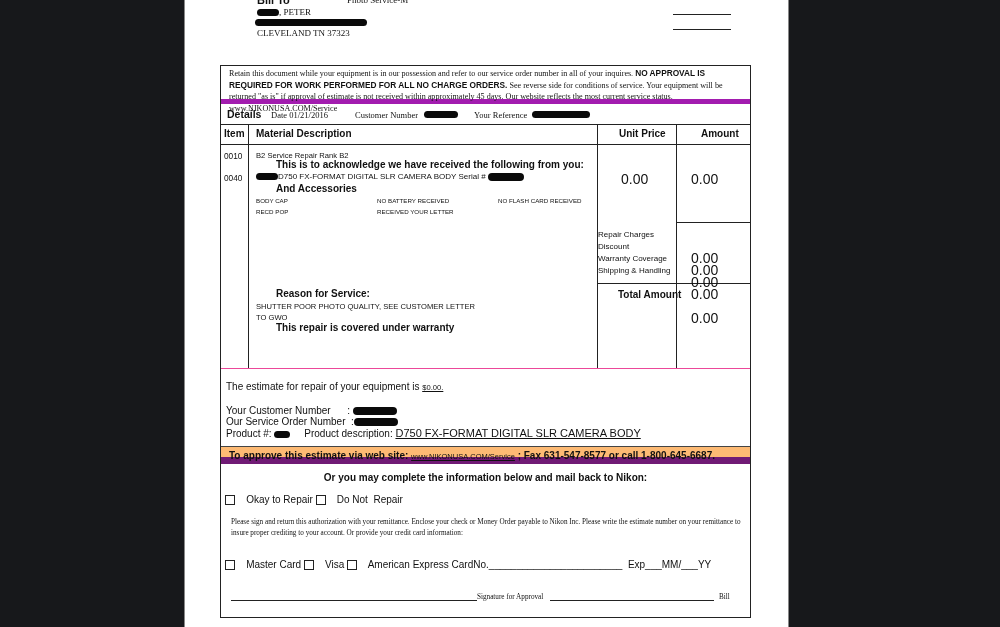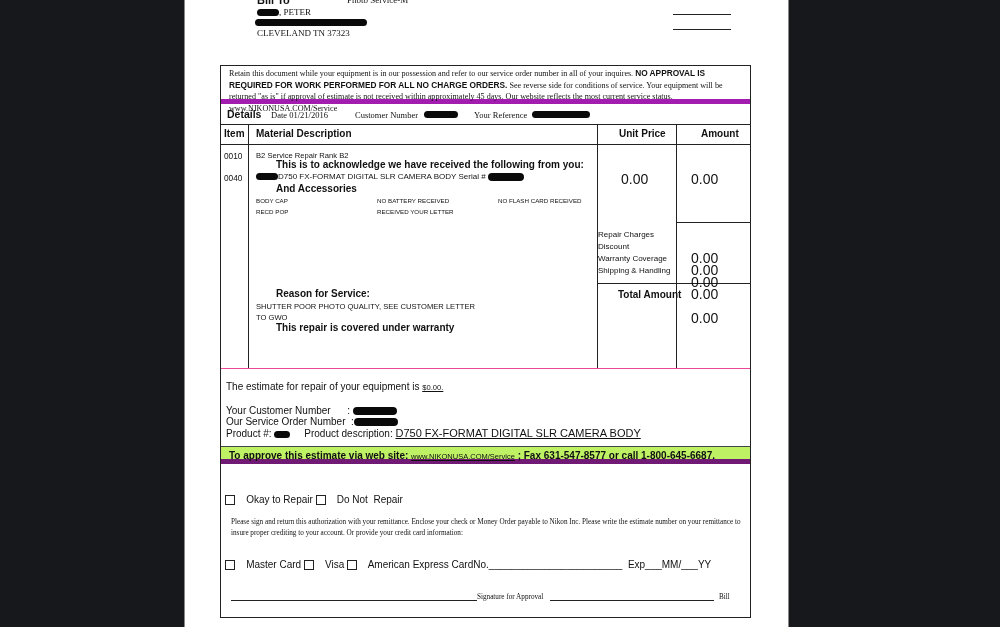--- a/index.html
+++ b/index.html
@@ -34,21 +34,21 @@
   .table-wrap { position:absolute; left:0; top:59px; width:529px; height:243px; border-bottom:1px solid #ec4899; }
   .vline { position:absolute; top:0; width:1px; background:#222; }
   .hdr { position:absolute; top:3px; font-weight:bold; font-size:10px; }
   .hline { position:absolute; height:1px; background:#222; }
   .cell { position:absolute; font-size:8.3px; }
   .small { font-size:6.2px; }
   .boldtxt { font-weight:bold; font-size:10px;margin-left:20px; }
   .num { text-align:left; font-size:14px;margin-top:20px; }
 
   .est-area { position:absolute; left:0; top:303px; width:529px; height:126px; }
-  .approve-bar { position:absolute; left:0; top:380px; width:529px; height:18px; background:#bef264; border-top:1px solid #444; border-bottom:5px solid #701a75; font-weight:bold; font-size:10px; line-height:18px; padding-left:8px; box-sizing:border-box; }
+  .approve-bar { position:absolute; left:0; top:380px; width:529px; height:18px; background:#fdba74; border-top:1px solid #444; border-bottom:7px solid #701a75; font-weight:bold; font-size:10px; line-height:18px; padding-left:8px; box-sizing:border-box; }
   .link-u { text-decoration:underline; font-weight:normal; font-size:7.5px; }
   .cb { display:inline-block; width:8px; height:8px; border:1px solid #222; vertical-align:middle; background:#fff; }
   .ul { text-decoration:underline; }
 </style>
 </head>
 <body>
 
 <div class="page">
 
   <div class="abs billto-label">Bill To</div>
@@ -133,20 +133,21 @@
       </div>
       <div class="abs" style="left:5px;top:36px;font-size:10px;white-space:pre;"><span>Your Customer Number      :</span> <span class="redact" style="width:44px;height:8px;"></span></div>
       <div class="abs" style="left:5px;top:47px;font-size:10px;white-space:pre;"><span>Our Service Order Number  :</span><span class="redact" style="width:44px;height:8px;"></span></div>
       <div class="abs" style="left:5px;top:58px;font-size:10px;white-space:pre;"><span>Product #:</span> <span class="redact" style="width:16px;height:7px;"></span>     <span>Product description:</span> <span class="ul" style="font-size:11px;">D750 FX-FORMAT DIGITAL SLR CAMERA BODY</span></div>
     </div>
 
     <div class="approve-bar">
       <span>To approve this estimate via web site: </span><a class="link-u" style="color:#111;">www.NIKONUSA.COM/Service</a><span> ; Fax 631-547-8577 or call 1-800-645-6687.</span>
     </div>
 
+    <div class="abs" style="left:0;top:406px;width:529px;text-align:center;font-weight:bold;font-size:10px;">Or you may complete the information below and mail back to Nikon:</div>
 
     <div class="abs" style="left:4px;top:428px;font-size:10px;white-space:pre;"><span class="cb"></span>    <span>Okay to Repair</span> <span class="cb"></span>    <span>Do Not  Repair</span></div>
 
     <div class="abs serif" style="left:10px;top:451px;width:515px;font-size:7.2px;line-height:11px;">Please sign and return this authorization with your remittance.  Enclose your check or Money Order payable to Nikon Inc.  Please write the estimate number on your remittance to insure proper crediting to your account.  Or provide your credit card information:</div>
 
     <div class="abs" style="left:4px;top:493px;font-size:10px;white-space:pre;"><span class="cb"></span>    <span>Master Card</span> <span class="cb"></span>    <span>Visa</span> <span class="cb"></span>    <span>American Express CardNo.________________________</span>  <span>Exp___MM/___YY</span></div>
 
     <div class="abs serif" style="left:10px;top:527px;width:515px;font-size:7.2px;">
       <span class="abs" style="left:0;top:7px;width:246px;height:1px;background:#222;"></span>
       <span class="abs" style="left:246px;top:0;">Signature for Approval</span>

